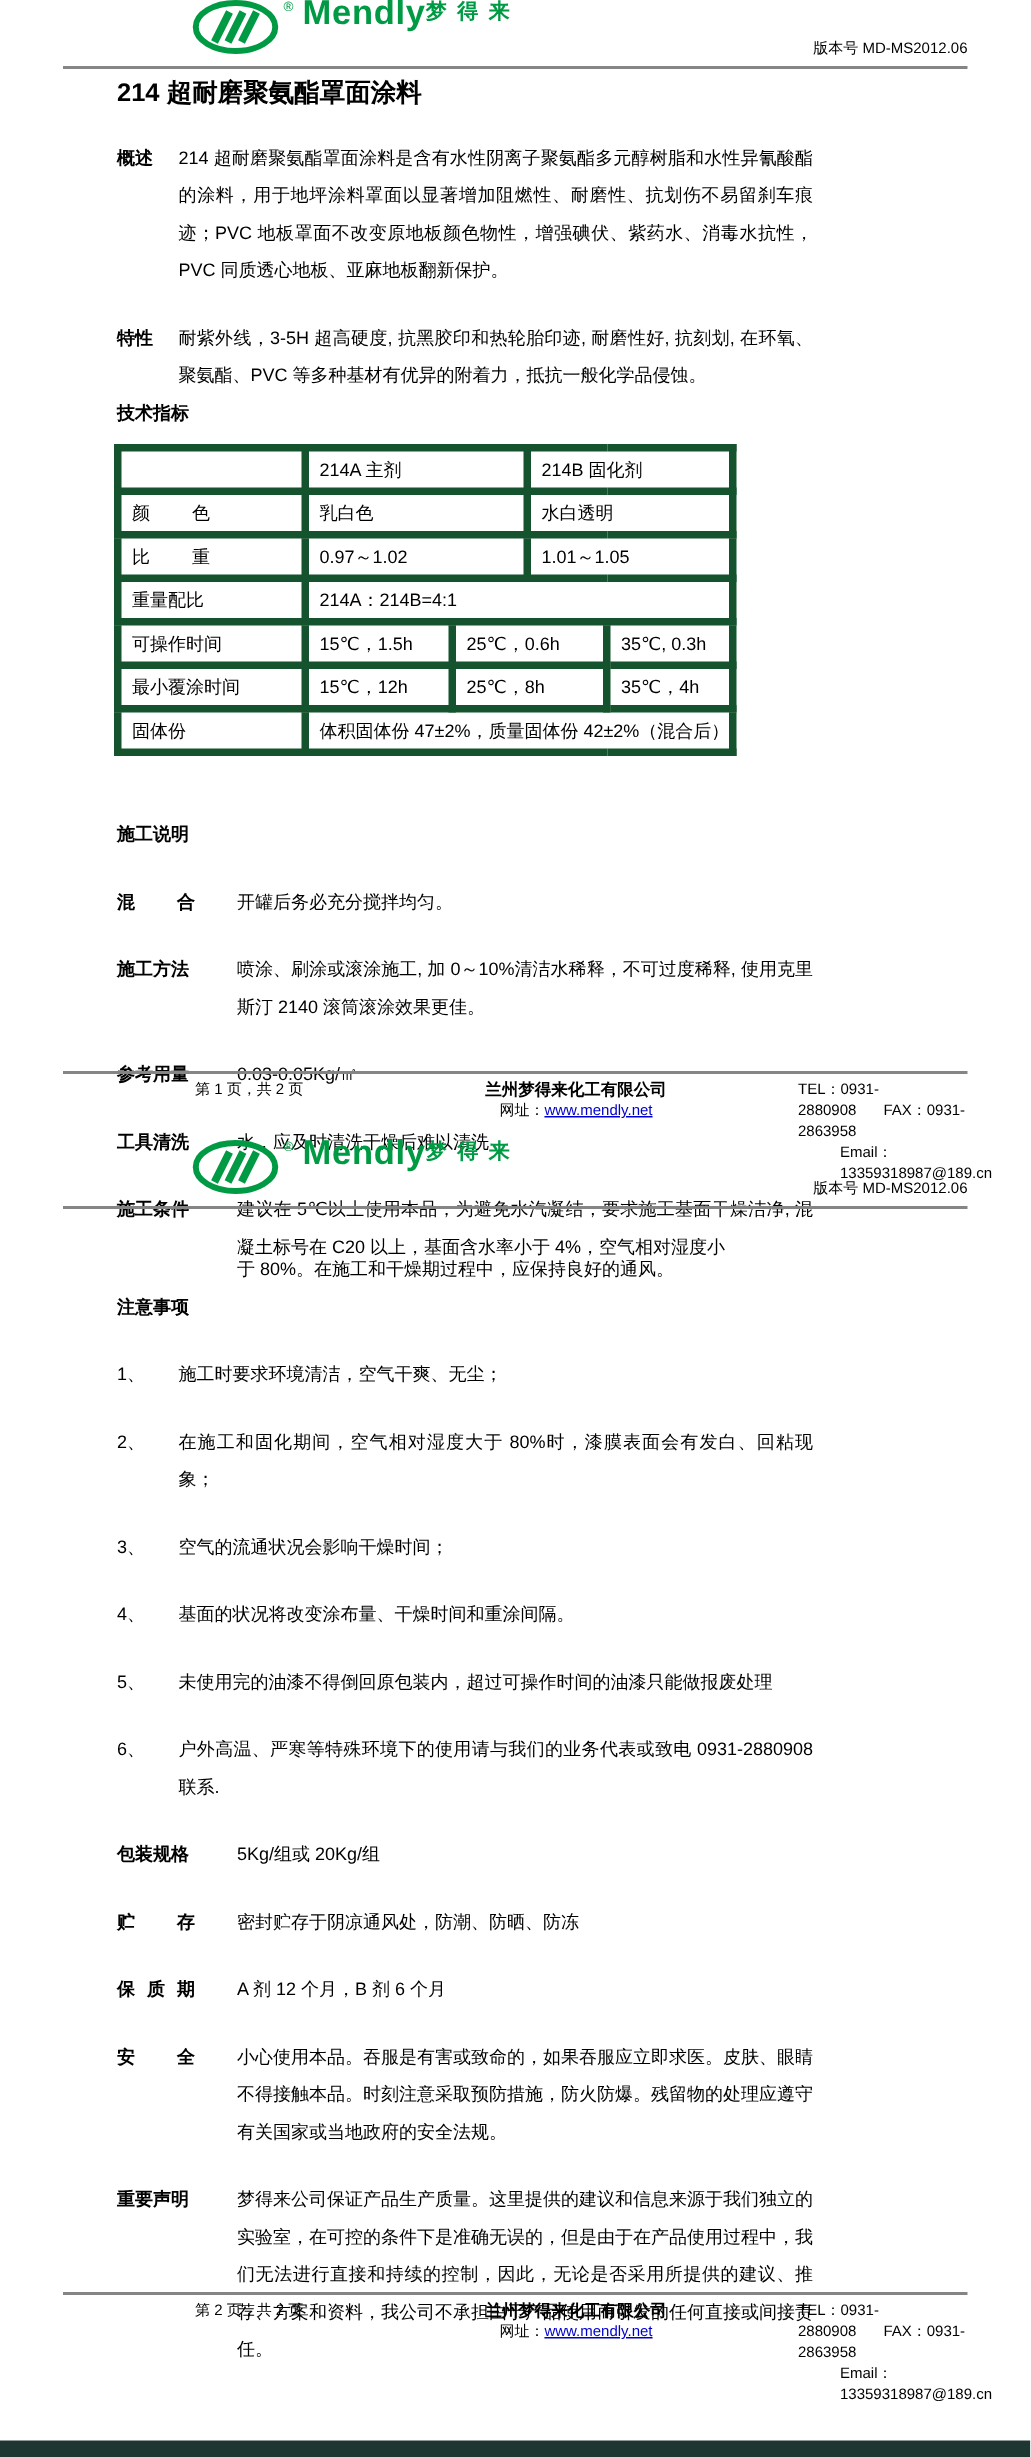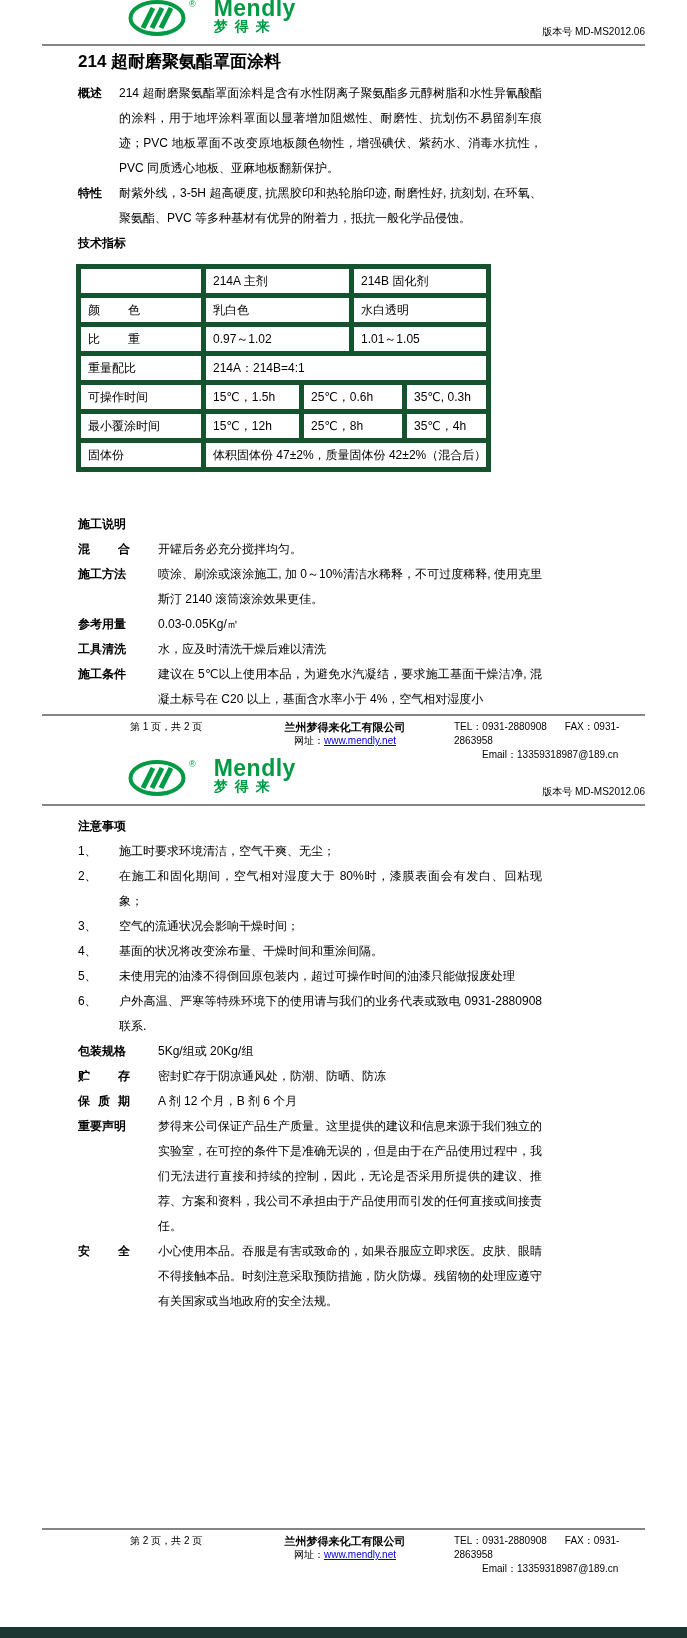--- a/index.html
+++ b/index.html
@@ -11,48 +11,48 @@
   .page{position:relative;}
   .page1{height:760px;}
   .page2{height:878px;}
 
   
   .hdr{display:flex;justify-content:space-between;align-items:flex-end;
        padding:4px 42px 4px 128px;height:36px;}
   .logo{display:flex;align-items:flex-start;color:#009a44;}
   .logo-mark{flex:0 0 auto;}
   .logo-reg{font-size:9px;vertical-align:top;margin:0 2px 0 1px;color:#009a44;}
-  .logo-textcol{display:flex;flex-direction:column;margin-left:16px;}
+  .logo-textcol{display:flex;flex-direction:row;margin-left:4px;}
   .logo-name{font-size:23px;font-weight:bold;line-height:19px;letter-spacing:.5px;}
   .logo-cn{font-size:14px;font-weight:bold;letter-spacing:7px;line-height:16px;}
   .version{font-size:10px;color:#000;white-space:nowrap;margin-bottom:1px;}
   .rule{border-top:2px solid #858585;margin:0 42px;}
 
   
   .content{padding:0 145px 0 78px;}
   .title{font-size:17px;font-weight:bold;line-height:22px;margin:5px 0 8px;}
-  .row{display:flex;line-height:25px;text-align:justify;}
+  .row{display:flex;line-height:25px;text-align:justify;margin-top:20px;}
   .lab{flex:0 0 41px;font-weight:bold;white-space:nowrap;}
   .lab-w{flex:0 0 80px;font-weight:bold;white-space:nowrap;}
   .num{flex:0 0 41px;}
   .txt{flex:1;}
   .sec-h{font-weight:bold;line-height:25px;}
   .spread{display:inline-block;width:52px;text-align:justify;text-align-last:justify;}
 
   
   table.tech{border-collapse:collapse;table-layout:fixed;width:410px;margin:8px 0 14px -2px;}
   table.tech td{border:5px solid #14532d;height:24px;padding:0 7px;font-size:12px;
                 overflow:hidden;white-space:nowrap;}
   table.tech td.tc{text-align:left;}
   .gap8{height:8px;}
   .gap26{height:26px;}
 
   
   .pfoot{position:absolute;left:0;right:0;}
-  .pfoot .cols{display:flex;padding:4px 44px 0 130px;font-size:10px;line-height:14px;}
+  .pfoot .cols{display:flex;padding:4px 44px 0 130px;font-size:10px;line-height:14px;gap:39px;}
   .pf-page{flex:0 0 120px;}
   .pf-co{flex:0 0 190px;text-align:center;}
   .pf-co .co-name{font-weight:bold;font-size:11px;}
   .pf-contact{flex:1;padding-left:14px;}
   .pf-contact .l1 span{margin-right:18px;}
   .pf-contact .l2{padding-left:28px;}
   a.link{color:#0000cc;text-decoration:underline;margin-top:12px;}
 
   .bottom-bar{position:absolute;left:0;right:0;bottom:0;height:11px;background:#1d3632;}
 </style>
@@ -209,20 +209,21 @@
         </span>
       </div>
       <div class="version">版本号 MD-MS2012.06</div>
     </div>
     <div class="rule"></div>
 
     <div class="content">
       <div class="gap8"></div>
       <div class="row">
         <span class="lab-w"></span>
+        <span class="txt">于 80%。在施工和干燥期过程中，应保持良好的通风。</span>
       </div>
 
       <div class="sec-h">注意事项</div>
 
       <div class="row">
         <span class="num">1、</span>
         <span class="txt">施工时要求环境清洁，空气干爽、无尘；</span>
       </div>
       <div class="row">
         <span class="num">2、</span>
@@ -251,26 +252,26 @@
       </div>
       <div class="row">
         <span class="lab-w"><span class="spread">贮 存</span></span>
         <span class="txt">密封贮存于阴凉通风处，防潮、防晒、防冻</span>
       </div>
       <div class="row">
         <span class="lab-w"><span class="spread">保 质 期</span></span>
         <span class="txt">A 剂 12 个月，B 剂 6 个月</span>
       </div>
       <div class="row">
+        <span class="lab-w"><span class="spread">安 全</span></span>
+        <span class="txt">小心使用本品。吞服是有害或致命的，如果吞服应立即求医。皮肤、眼睛不得接触本品。时刻注意采取预防措施，防火防爆。残留物的处理应遵守有关国家或当地政府的安全法规。</span>
+      </div>
+      <div class="row">
         <span class="lab-w">重要声明</span>
         <span class="txt">梦得来公司保证产品生产质量。这里提供的建议和信息来源于我们独立的实验室，在可控的条件下是准确无误的，但是由于在产品使用过程中，我们无法进行直接和持续的控制，因此，无论是否采用所提供的建议、推荐、方案和资料，我公司不承担由于产品使用而引发的任何直接或间接责任。</span>
-      </div>
-      <div class="row">
-        <span class="lab-w"><span class="spread">安 全</span></span>
-        <span class="txt">小心使用本品。吞服是有害或致命的，如果吞服应立即求医。皮肤、眼睛不得接触本品。时刻注意采取预防措施，防火防爆。残留物的处理应遵守有关国家或当地政府的安全法规。</span>
       </div>
     </div>
 
     <div class="pfoot" style="top:768px;">
       <div class="rule"></div>
       <div class="cols">
         <div class="pf-page">第 2 页，共 2 页</div>
         <div class="pf-co">
           <div class="co-name">兰州梦得来化工有限公司</div>
           <div><span>网址：</span><a class="link" href="#">www.mendly.net</a></div>

